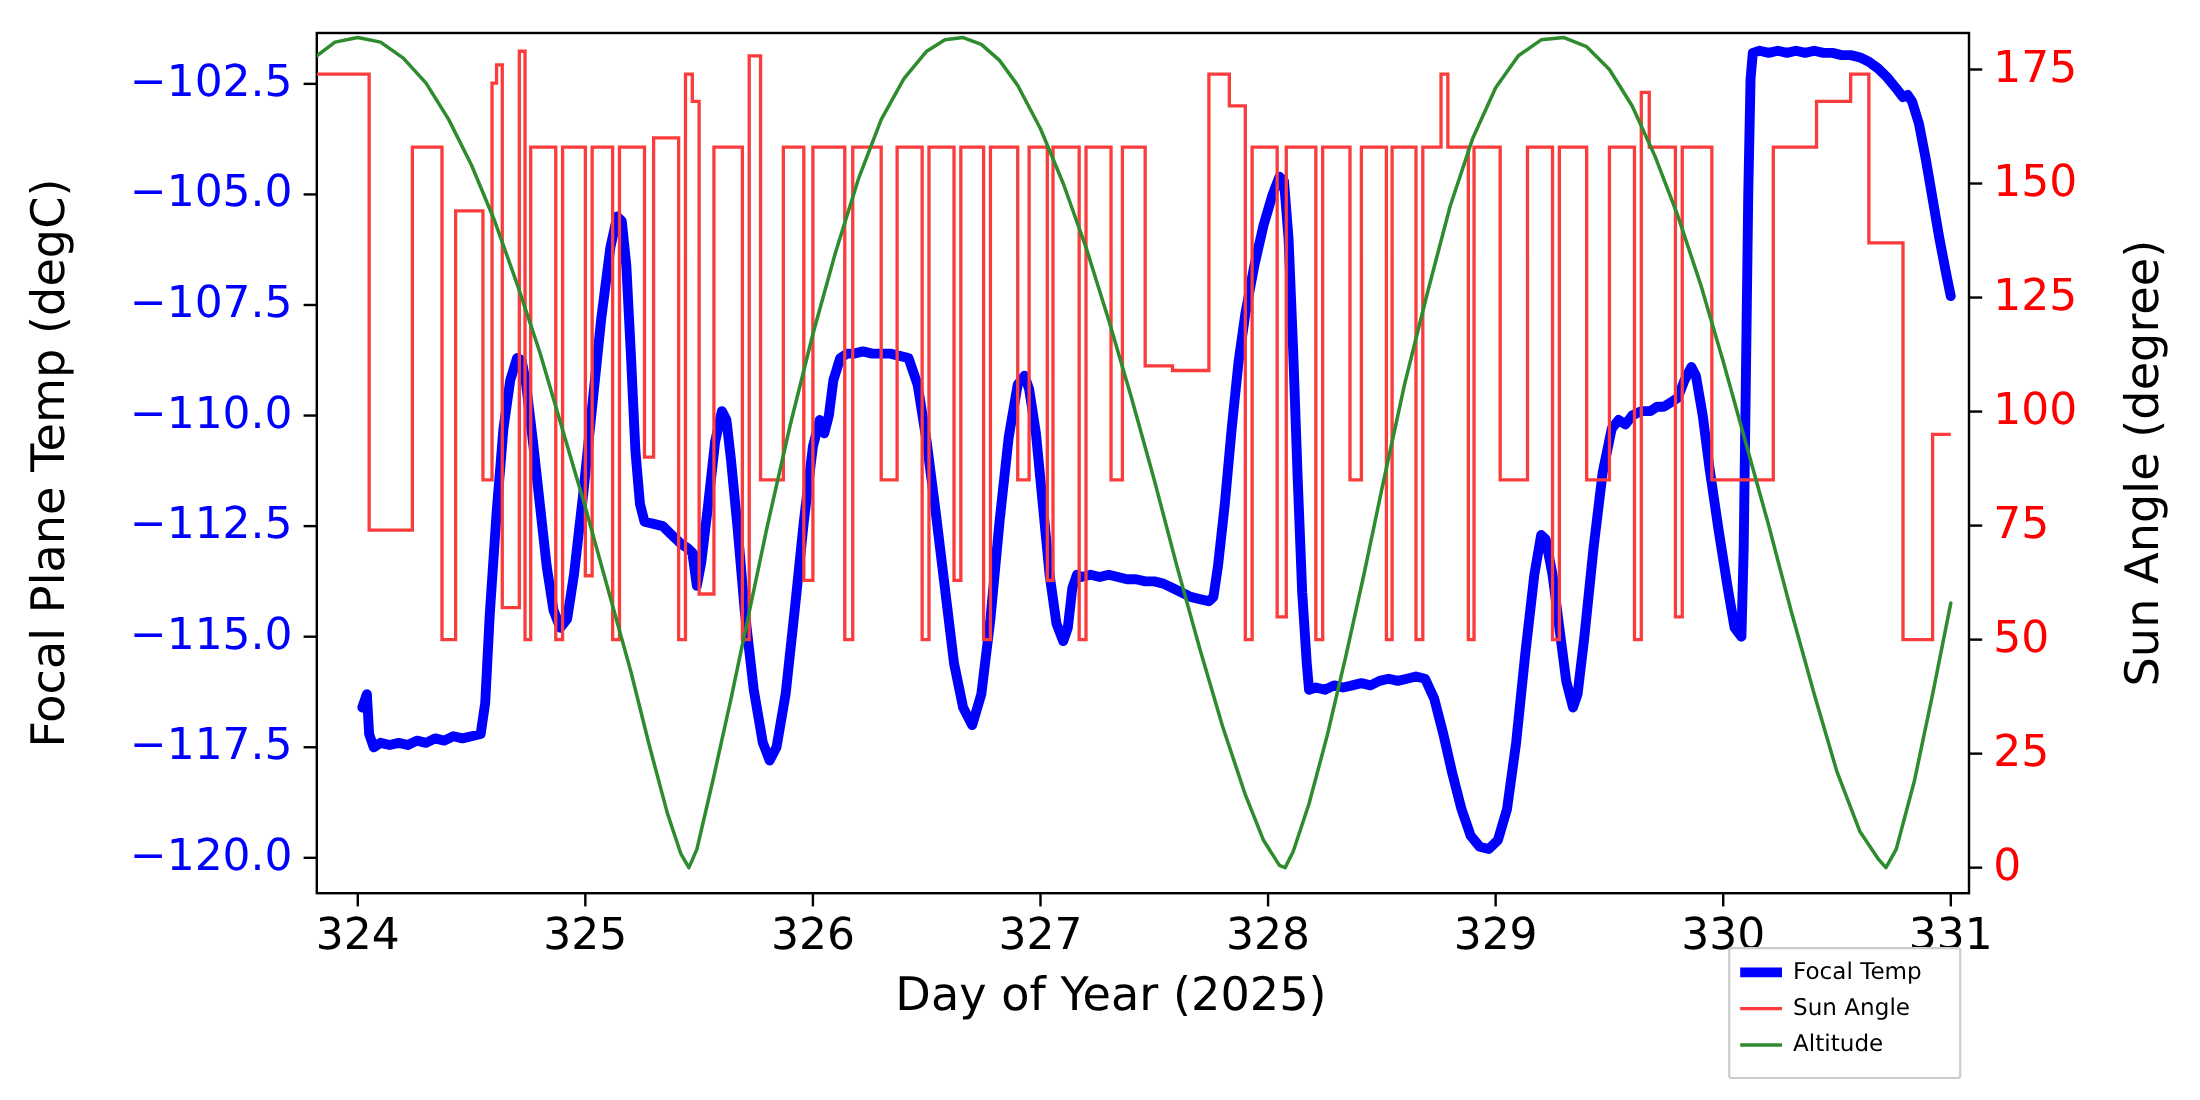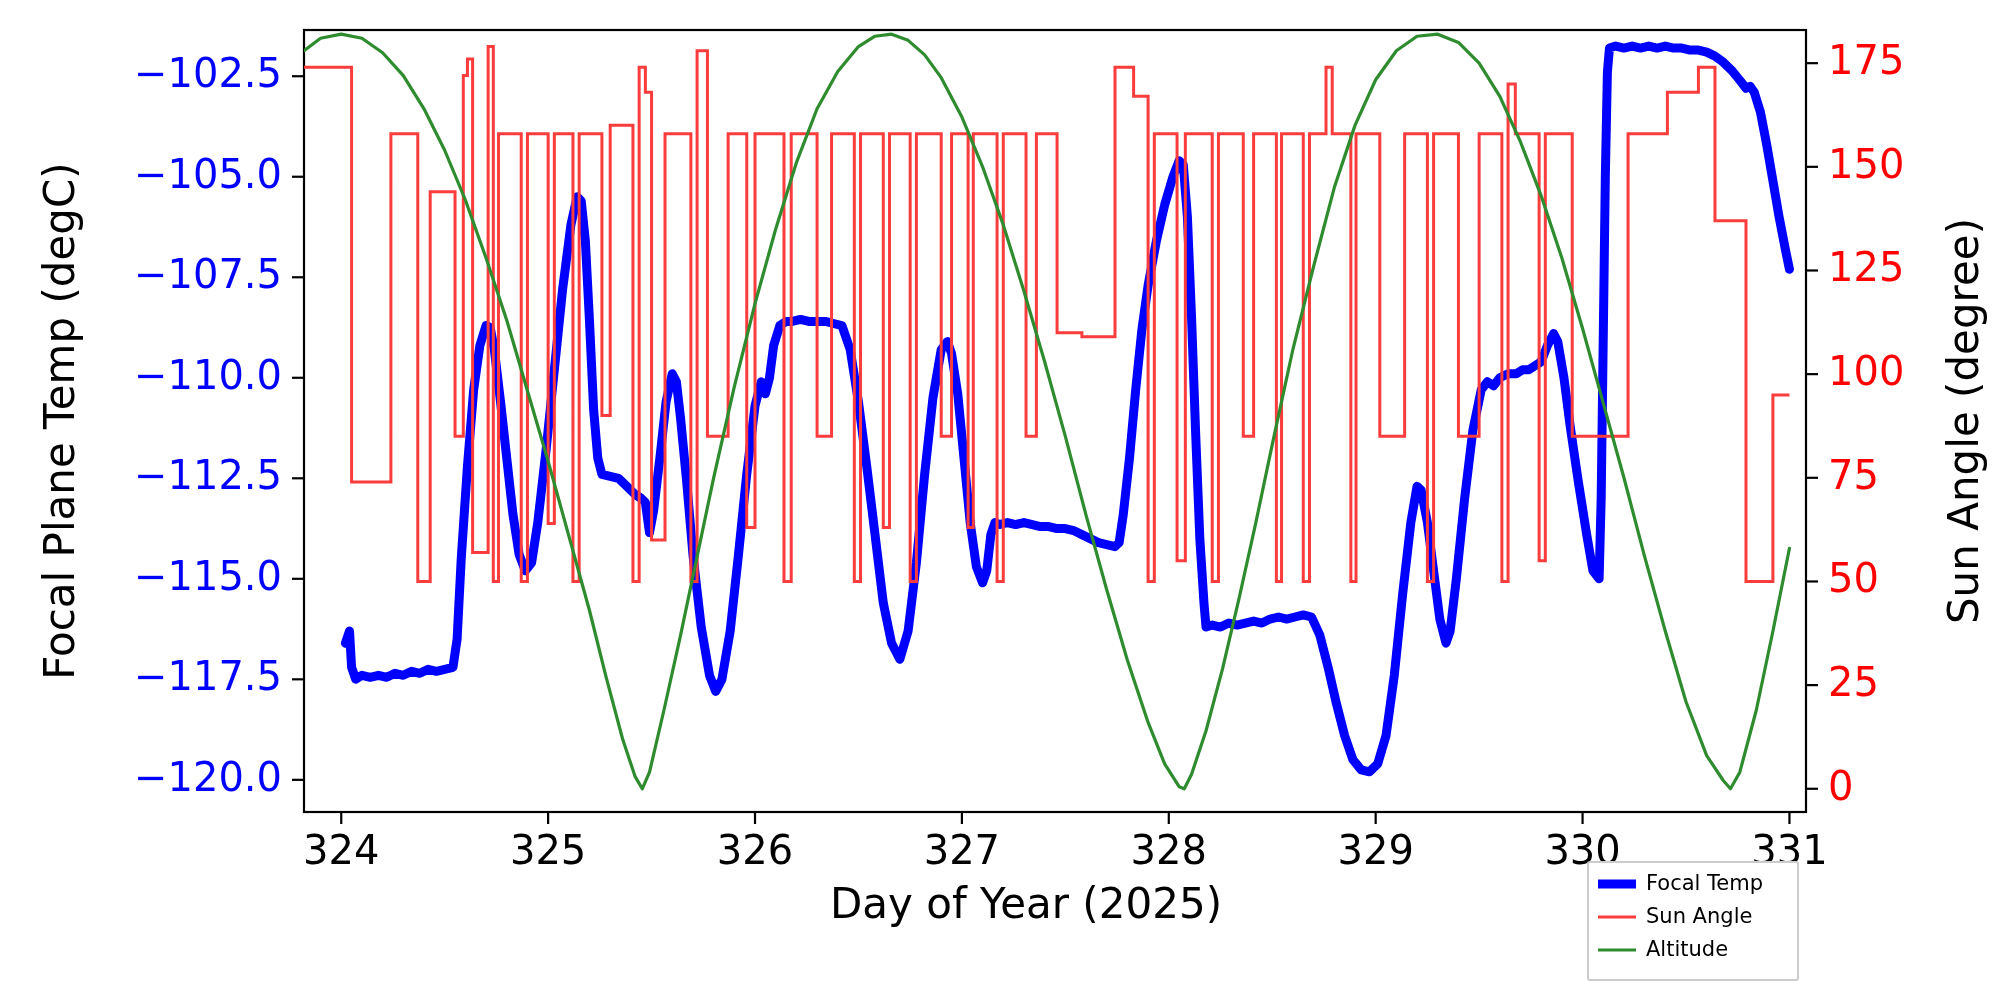--- a/index.html
+++ b/index.html
@@ -1,17 +1,17 @@
 <!DOCTYPE html>
 <html><head>
 <meta charset="utf-8">
 <style>
   html,body{margin:0;padding:0;background:#ffffff;}
   body{width:2000px;height:1000px;overflow:hidden;font-family:"DejaVu Sans","Liberation Sans",sans-serif;}
-  #figure{position:relative;width:1700px;height:1000px;background:#ffffff;padding-left:16px;}
+  #figure{position:relative;width:1700px;height:1000px;background:#ffffff;}
   svg{display:block;}
   .axis-line{stroke:#000000;stroke-width:2.2;fill:none;}
   .tick{stroke:#000000;stroke-width:2.2;}
   .ylabel-left{fill:#0000ff;font-size:40px;text-anchor:end;dominant-baseline:middle;}
   .ylabel-right{fill:#ff0000;font-size:40px;text-anchor:start;dominant-baseline:middle;}
   .xlabel{fill:#000000;font-size:40px;text-anchor:middle;dominant-baseline:hanging;}
   .axtitle{fill:#000000;font-size:42px;text-anchor:middle;}
   .axtitle-left{fill:#000000;font-size:42px;text-anchor:middle;}
   .axtitle-right{fill:#000000;font-size:42px;text-anchor:middle;}
   .series-focal{fill:none;stroke:#0000ff;stroke-width:9;stroke-linejoin:round;stroke-linecap:round;}

